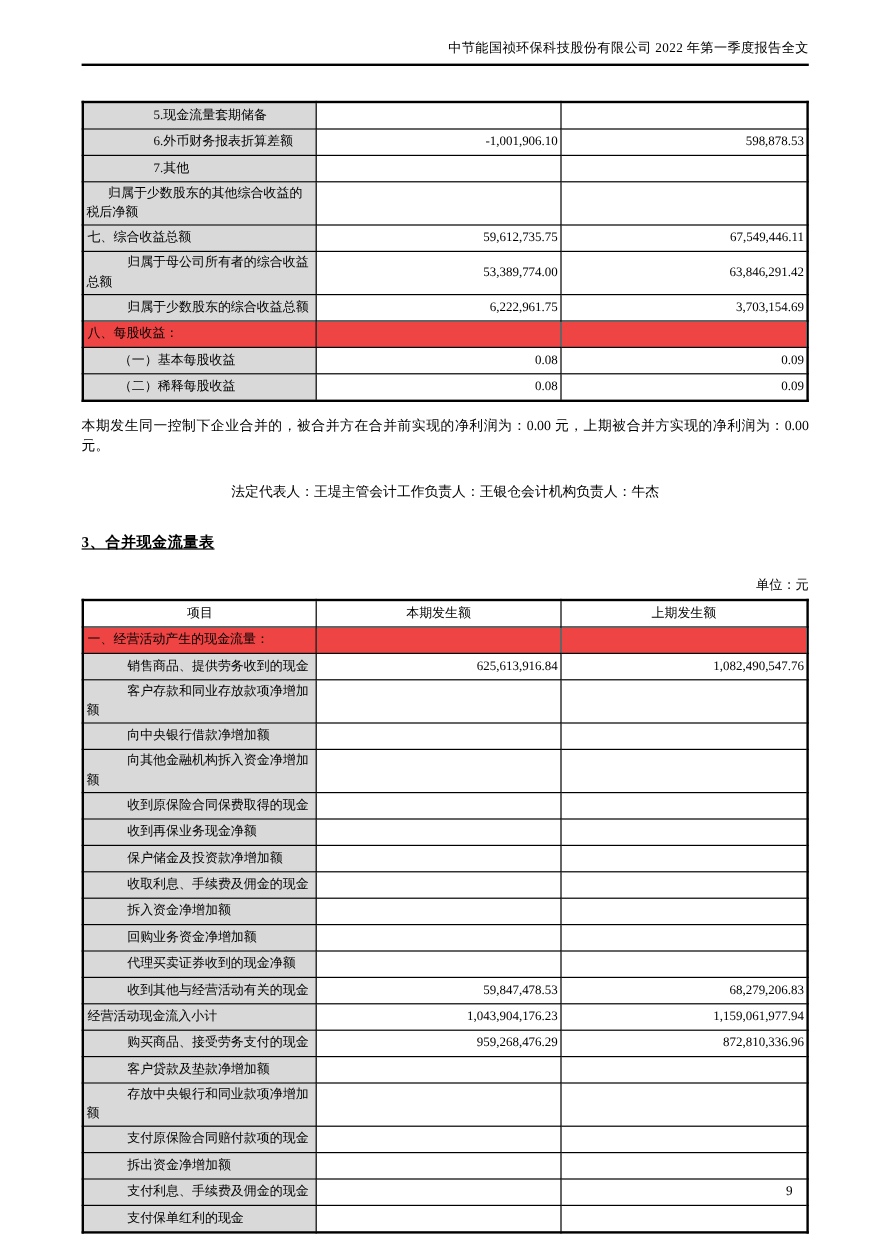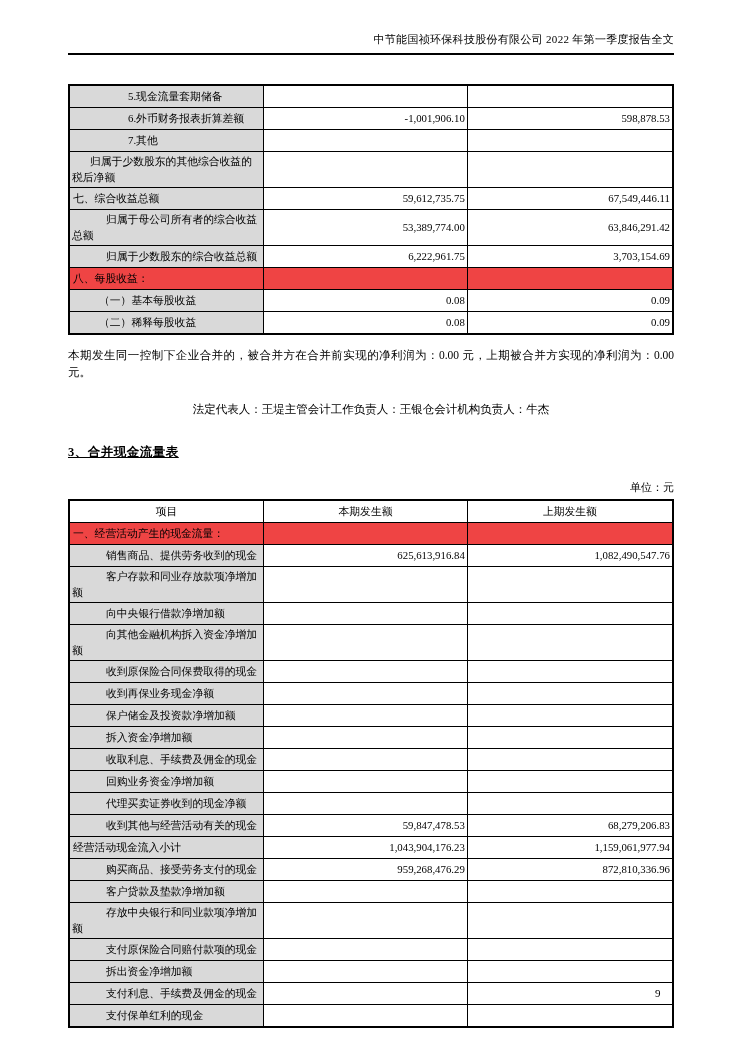--- a/index.html
+++ b/index.html
@@ -182,26 +182,26 @@
           <td class="c-label ind3">收到再保业务现金净额</td>
           <td class="c-num"></td>
           <td class="c-num"></td>
         </tr>
         <tr>
           <td class="c-label ind3">保户储金及投资款净增加额</td>
           <td class="c-num"></td>
           <td class="c-num"></td>
         </tr>
         <tr>
+          <td class="c-label ind3">收取利息、手续费及佣金的现金</td>
+          <td class="c-num"></td>
+          <td class="c-num"></td>
+        </tr>
+        <tr>
           <td class="c-label ind3">拆入资金净增加额</td>
-          <td class="c-num"></td>
-          <td class="c-num"></td>
-        </tr>
-        <tr>
-          <td class="c-label ind3">收取利息、手续费及佣金的现金</td>
           <td class="c-num"></td>
           <td class="c-num"></td>
         </tr>
         <tr>
           <td class="c-label ind3">回购业务资金净增加额</td>
           <td class="c-num"></td>
           <td class="c-num"></td>
         </tr>
         <tr>
           <td class="c-label ind3">代理买卖证券收到的现金净额</td>

